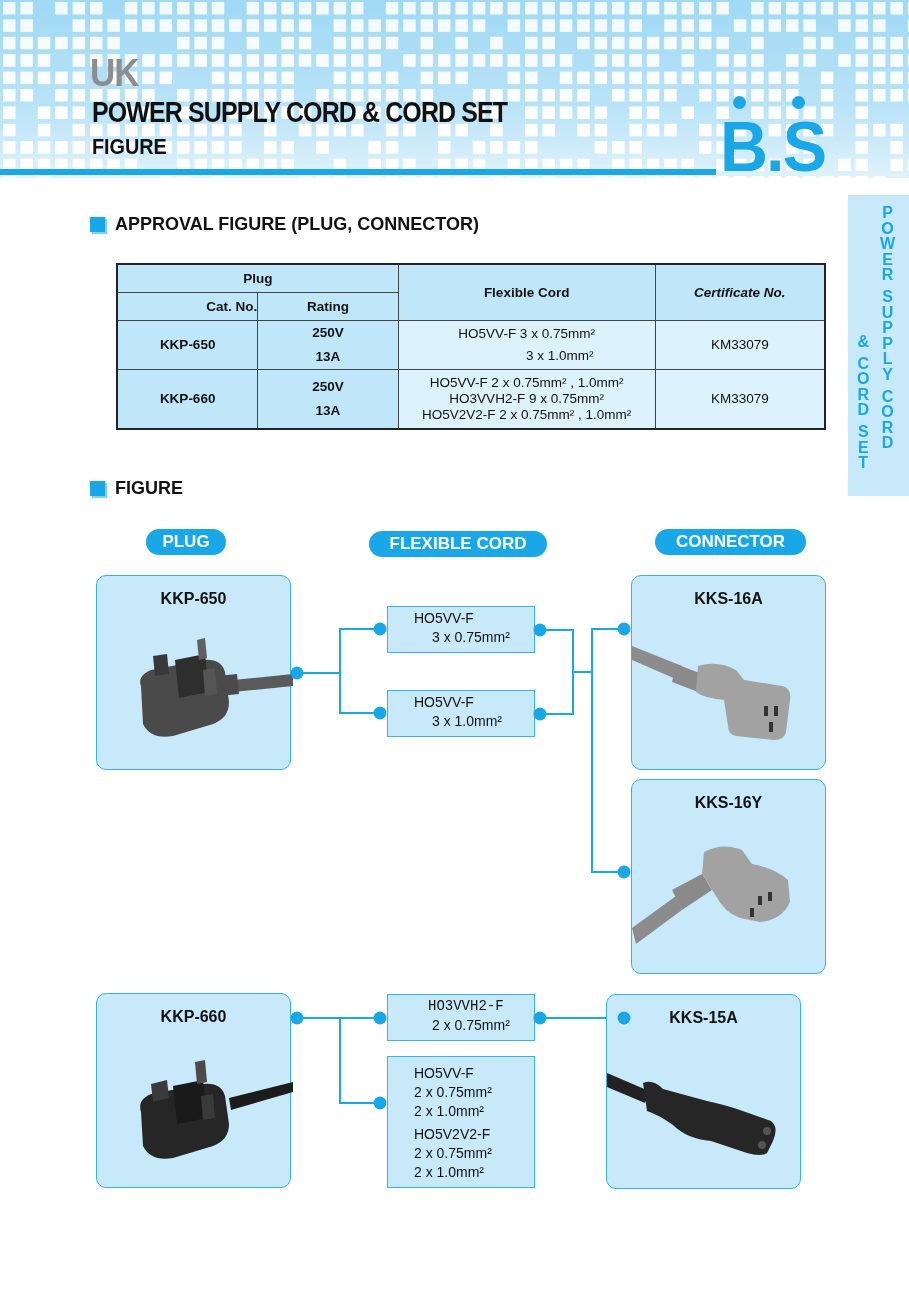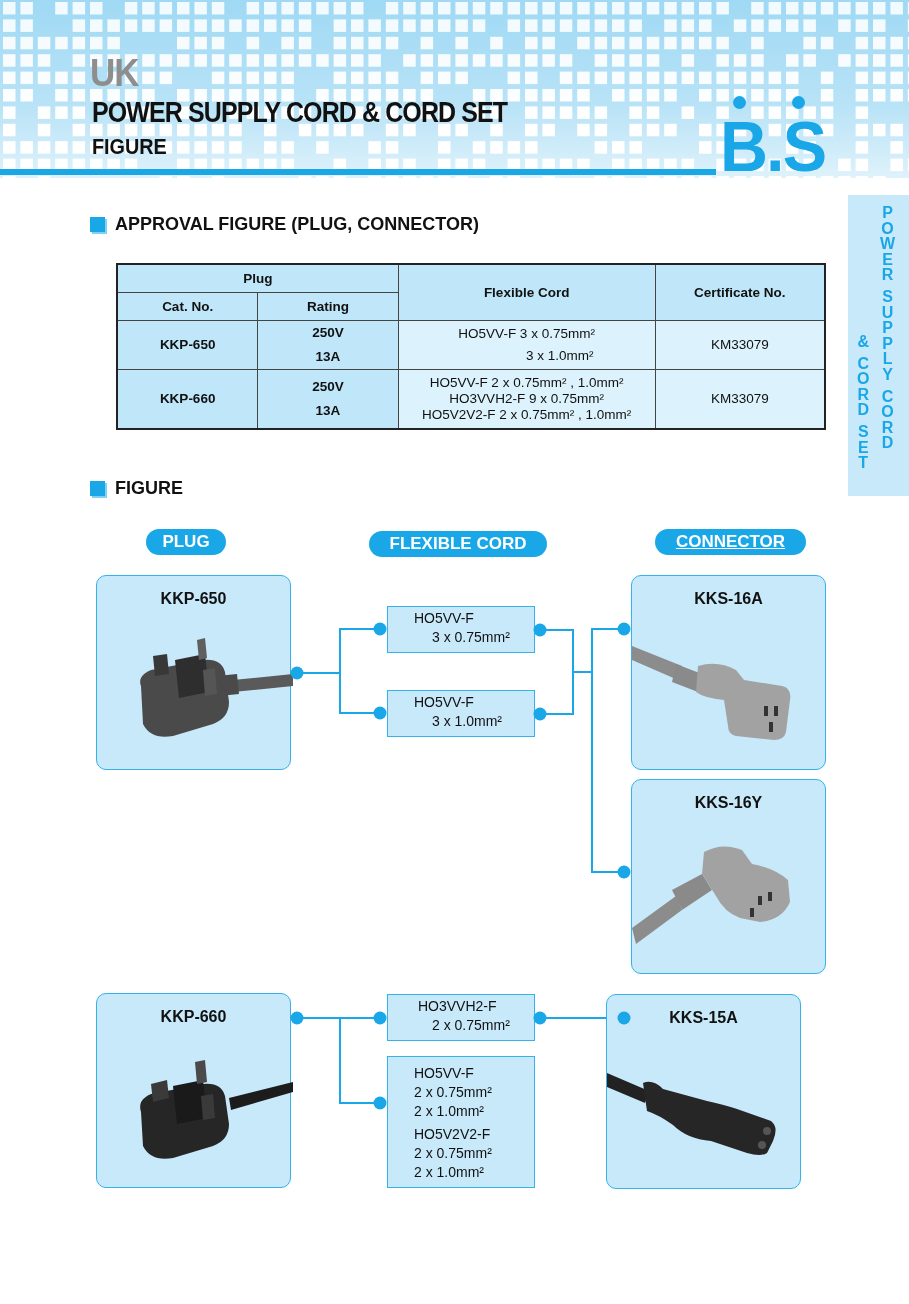--- a/index.html
+++ b/index.html
@@ -547,24 +547,24 @@
 <div class="sec" style="top:214px;">
   <span class="sq"></span>
   <span class="lbl">APPROVAL FIGURE (PLUG, CONNECTOR)</span>
 </div>
 
 <table class="appr">
   <tbody>
       <tr style="height:28px;">
     <th colspan="2">Plug</th>
     <th rowspan="2" style="width:257px;">Flexible Cord</th>
-    <th rowspan="2" style="width:169px;">Certificate No.</th>
+    <th rowspan="2" style="width:169px;font-style:italic;">Certificate No.</th>
   </tr>
   <tr style="height:28px;">
-    <th style="width:140px;">Cat. No.</th>
+    <th style="width:140px;text-align:right;">Cat. No.</th>
     <th style="width:140px;">Rating</th>
   </tr>
   <tr style="height:49px;">
     <td class="cat">KKP-650</td>
     <td class="rate">
       <div>250V</div>
       <div>13A</div>
     </td>
     <td class="cord cord1">
       <div>HO5VV-F  3 x 0.75mm²</div>
@@ -588,21 +588,21 @@
 </tbody>
   </table>
 
 <div class="sec" style="top:478px;">
   <span class="sq"></span>
   <span class="lbl">FIGURE</span>
 </div>
 
 <div class="pill" style="left:146px;top:529px;width:80px;">PLUG</div>
 <div class="pill" style="left:369px;top:531px;width:178px;">FLEXIBLE CORD</div>
-<div class="pill" style="left:655px;top:529px;width:151px;text-decoration:underline;">CONNECTOR</div>
+<div class="pill" style="left:655px;top:529px;width:151px;">CONNECTOR</div>
 
 <div class="wire" style="left:297px;top:672px;width:43px;height:2px;"></div>
 <div class="wire" style="left:339px;top:628px;width:2px;height:86px;"></div>
 <div class="wire" style="left:339px;top:628px;width:41px;height:2px;"></div>
 <div class="wire" style="left:339px;top:712px;width:41px;height:2px;"></div>
 <div class="wire" style="left:540px;top:629px;width:34px;height:2px;"></div>
 <div class="wire" style="left:540px;top:713px;width:34px;height:2px;"></div>
 <div class="wire" style="left:572px;top:629px;width:2px;height:86px;"></div>
 <div class="wire" style="left:572px;top:671px;width:21px;height:2px;"></div>
 <div class="wire" style="left:591px;top:628px;width:2px;height:245px;"></div>
@@ -640,21 +640,21 @@
 
 <div class="cordbox" style="left:387px;top:606px;width:146px;height:45px;">
   <div style="padding-left:26px;padding-top:2px;">HO5VV-F</div>
   <div style="padding-left:44px;">3 x 0.75mm²</div>
 </div>
 <div class="cordbox" style="left:387px;top:690px;width:146px;height:45px;">
   <div style="padding-left:26px;padding-top:2px;">HO5VV-F</div>
   <div style="padding-left:44px;">3 x 1.0mm²</div>
 </div>
 <div class="cordbox" style="left:387px;top:994px;width:146px;height:45px;">
-  <div style="padding-left:30px;padding-top:2px;">HO3VVH2-F</div>
+  <div style="padding-left:40px;padding-top:2px;font-family:Liberation Mono, monospace;">HO3VVH2-F</div>
   <div style="padding-left:44px;">2 x 0.75mm²</div>
 </div>
 <div class="cordbox" style="left:387px;top:1056px;width:146px;height:130px;">
   <div style="padding-left:26px;padding-top:7px;">HO5VV-F</div>
   <div style="padding-left:26px;">2 x 0.75mm²</div>
   <div style="padding-left:26px;">2 x 1.0mm²</div>
   <div style="padding-left:26px;padding-top:4px;">HO5V2V2-F</div>
   <div style="padding-left:26px;">2 x 0.75mm²</div>
   <div style="padding-left:26px;">2 x 1.0mm²</div>
 </div>

